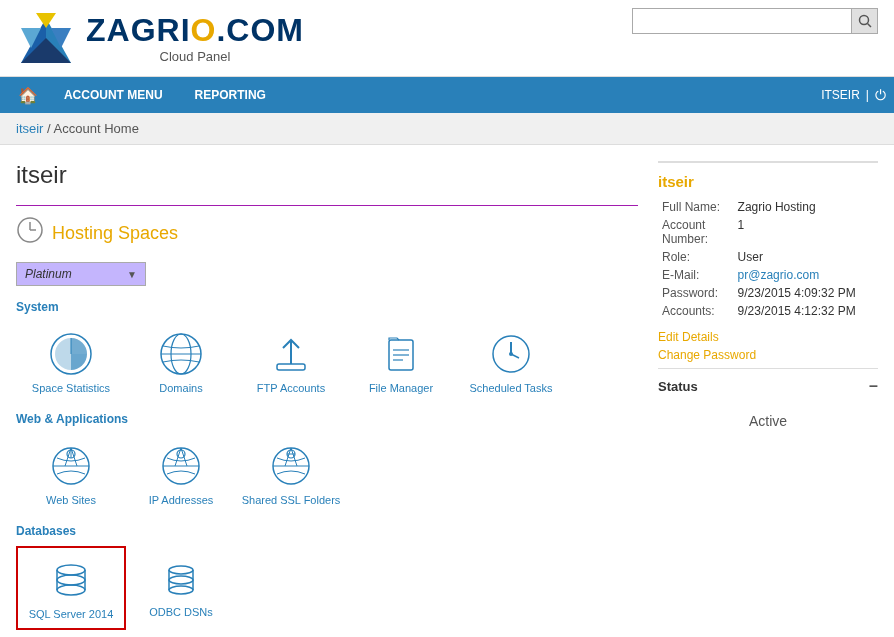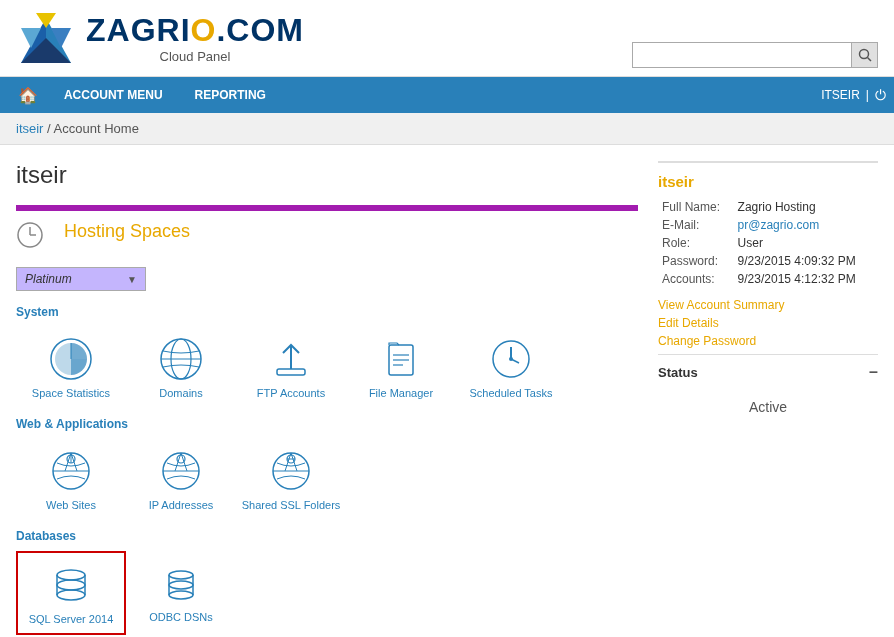--- a/index.html
+++ b/index.html
@@ -1,19 +1,19 @@
 <!DOCTYPE html>
 <html><head>
   <meta charset="utf-8">
   <style>
     * { margin: 0; padding: 0; box-sizing: border-box; }
     body { font-family: Arial, sans-serif; font-size: 13px; background: #fff; color: #333; }
 
     
-    .header { display: flex; align-items: flex-end; justify-content: space-between; padding: 8px 16px; background: #fff; border-bottom: 1px solid #ddd; }
+    .header { display: flex; align-items: flex-start; justify-content: space-between; padding: 8px 16px; background: #fff; border-bottom: 1px solid #ddd; }
     .logo-area { display: flex; align-items: center; gap: 10px; }
     .logo-text { display: flex; flex-direction: column; }
     .logo-main { font-size: 32px; font-weight: bold; color: #003366; letter-spacing: 1px; }
     .logo-main span { color: #e8a800; }
     .logo-sub { font-size: 13px; color: #555; text-align: center; }
     .search-area { display: flex; align-items: center; }
     .search-input { width: 220px; height: 26px; border: 1px solid #aaa; padding: 0 6px; font-size: 13px; }
     .search-btn { width: 26px; height: 26px; background: #e0e0e0; border: 1px solid #aaa; border-left: none; cursor: pointer; display: flex; align-items: center; justify-content: center; }
 
     
@@ -30,21 +30,21 @@
     .breadcrumb span { color: #555; }
 
     
     .main { display: flex; padding: 16px; gap: 20px; }
     .left-panel { flex: 1; }
     .right-panel { width: 220px; border-top: 2px solid #ddd; padding-top: 10px; }
 
     .page-title { font-size: 24px; color: #333; margin-bottom: 16px; font-weight: normal; }
 
     
-    .section-header { display: flex; align-items: flex-start; gap: 20px; margin-bottom: 12px; border-top: 6px solid #a21caf; padding-top: 10px; }
+    .section-header { display: flex; align-items: center; gap: 8px; margin-bottom: 12px; border-top: 1px solid #a21caf; padding-top: 10px; }
     .section-icon { font-size: 22px; color: #555; }
     .section-title { font-size: 18px; font-weight: normal; color: #e8a800; }
 
     
     .dropdown { display: flex; align-items: center; border: 1px solid #aaa; background: #c4b5fd; padding: 4px 8px; width: 130px; cursor: pointer; margin-bottom: 14px; font-size: 12px; justify-content: space-between; font-style: italic; }
     .dropdown-arrow { font-size: 10px; color: #555; }
 
     
     .category-label { color: #2980b9; font-size: 12px; font-weight: bold; margin-bottom: 8px; margin-top: 4px; }
 
@@ -300,38 +300,41 @@
 
   <div class="right-panel">
     <div class="profile-name">itseir</div>
     <table class="profile-table">
       <tbody>
           <tr>
         <td>Full Name:</td>
         <td>Zagrio Hosting</td>
       </tr>
       <tr>
+        <td>Account<br>Number:</td>
+        <td>1</td>
+      </tr>
+      <tr>
+        <td>Role:</td>
+        <td>User</td>
+      </tr>
+      <tr>
         <td>E-Mail:</td>
         <td><span class="email-link">pr@zagrio.com</span></td>
       </tr>
       <tr>
-        <td>Role:</td>
-        <td>User</td>
-      </tr>
-      <tr>
         <td>Password:</td>
         <td>9/23/2015 4:09:32 PM</td>
       </tr>
       <tr>
         <td>Accounts:</td>
         <td>9/23/2015 4:12:32 PM</td>
       </tr>
     </tbody>
       </table>
-    <a href="#" class="profile-link">View Account Summary</a>
     <a href="#" class="profile-link">Edit Details</a>
     <a href="#" class="profile-link">Change Password</a>
 
     <div class="status-section">
       <div class="status-header">
         <span>Status</span>
         <span class="status-minus">–</span>
       </div>
       <div class="status-value">Active</div>
     </div>

